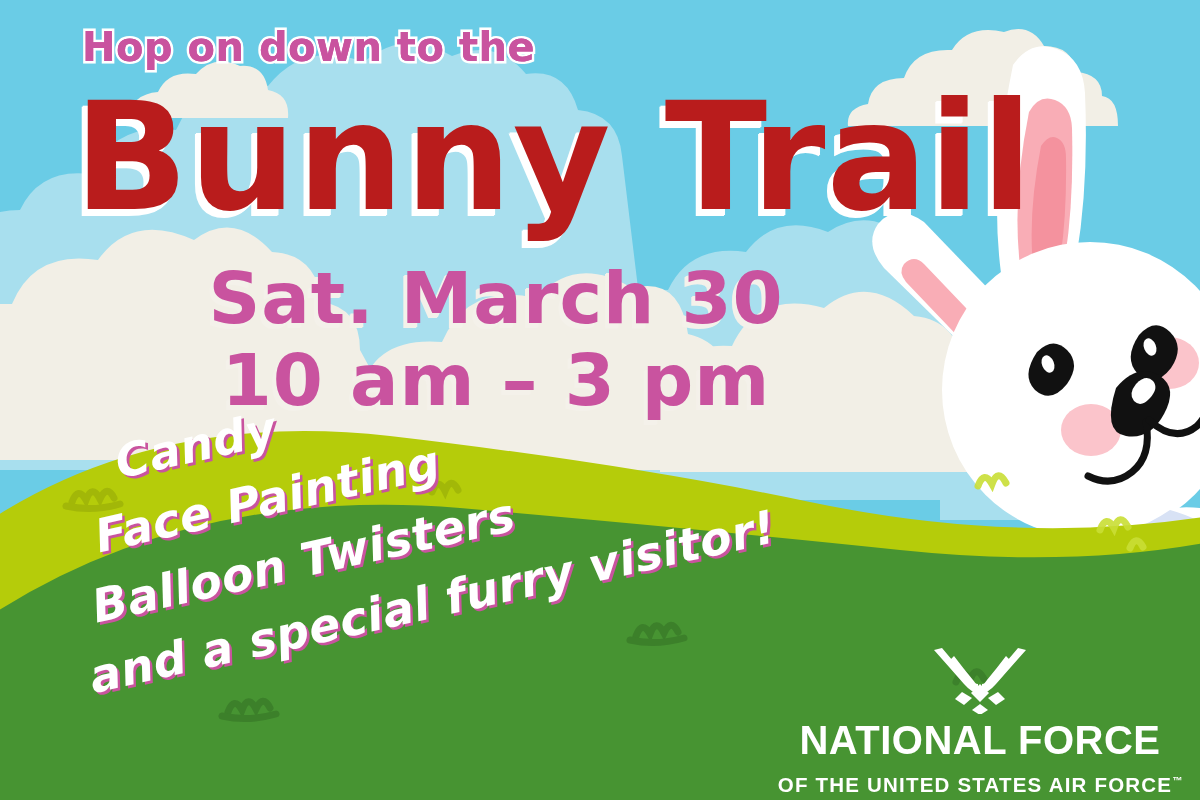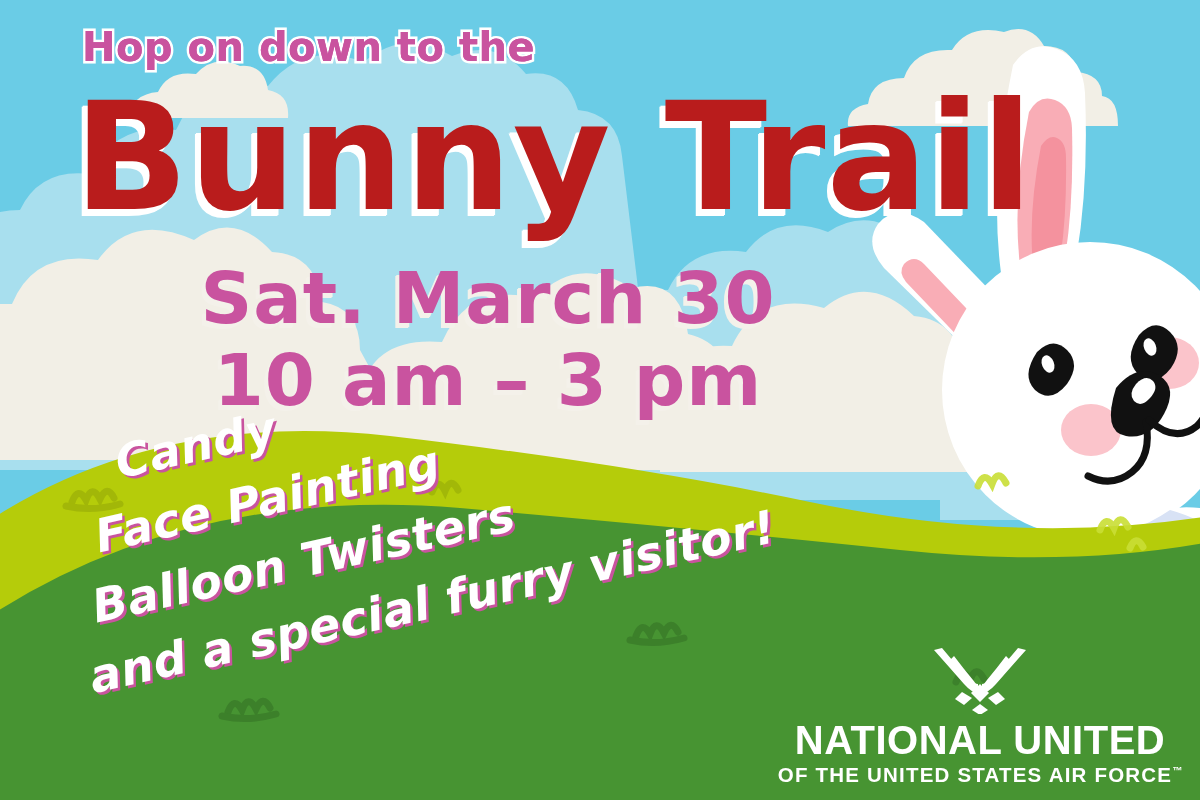--- a/index.html
+++ b/index.html
@@ -26,21 +26,21 @@
     font-size:40px;font-weight:bold;letter-spacing:0.5px;
     color:#C9539F;white-space:nowrap;
   }
   .title{
     position:absolute;left:74px;top:82px;
     font-size:150px;line-height:150px;font-weight:bold;
     letter-spacing:1px;color:#b91c1c;white-space:nowrap;
     text-shadow:-5px 6px 0 #ffffff, -6px 7px 0 #ffffff;
   }
   .date-block{
-    position:absolute;left:8px;top:262px;width:960px;text-align:center;
+    position:absolute;left:16px;top:262px;width:960px;text-align:center;
     color:#C9539F;font-weight:bold;line-height:1.0;
   }
   .date-line{
     font-size:72px;letter-spacing:1px;
     text-shadow:-3px 4px 0 #f4f1ea, -4px 5px 0 #f4f1ea;
     white-space:nowrap;
   }
   .time-line{
     font-size:72px;letter-spacing:1px;margin-top:10px;
     text-shadow:-3px 4px 0 #f4f1ea, -4px 5px 0 #f4f1ea;
@@ -67,21 +67,21 @@
   #logo{
     position:absolute;left:770px;top:648px;width:420px;
   }
   #logo .wings{display:block;margin:0 auto 6px auto;}
   .logo-l1{
     color:#fff;font-weight:bold;font-size:40px;letter-spacing:0.5px;
     text-align:center;line-height:1;font-family:"Liberation Sans",sans-serif;
   }
   .logo-l2{
     color:#fff;font-weight:bold;font-size:20.5px;letter-spacing:1.2px;
-    text-align:center;line-height:1;margin-top:5px;
+    text-align:center;line-height:1;margin-top:15px;
     font-family:"Liberation Sans",sans-serif;
   }
   .logo-l2 .tm{font-size:10px;vertical-align:super;letter-spacing:0;}
 </style>
 </head>
 <body>
 
 <div id="poster">
 
   <svg class="layer" viewBox="0 0 1200 800" xmlns="http://www.w3.org/2000/svg">
@@ -235,19 +235,19 @@
         <path d="M2 2 q16 18 30 34 q8 9 14 9 l0 -9 q-6 0 -12 -8 Q20 12 10 0 Z"></path>
         <path d="M94 2 q-16 18 -30 34 q-8 9 -14 9 l0 -9 q6 0 12 -8 Q76 12 86 0 Z"></path>
         <path d="M17 13 q14 16 24 27 q7 8 7 14 l0 -6 q0 -8 -7 -16 Q31 20 22 8 Z"></path>
         <path d="M79 13 q-14 16 -24 27 q-7 8 -7 14 l0 -6 q0 -8 7 -16 Q65 20 74 8 Z"></path>
         <path d="M48 36 l9 9 l-9 9 l-9 -9 Z"></path>
         <path d="M30 44 l10 6 l-8 7 l-9 -6 Z"></path>
         <path d="M66 44 l-10 6 l8 7 l9 -6 Z"></path>
         <path d="M48 56 l8 6 l-8 5 l-8 -5 Z"></path>
       </g>
     </svg>
-    <div class="logo-l1">NATIONAL UNITED</div>
+    <div class="logo-l1">NATIONAL FORCE</div>
     <div class="logo-l2">
       <span>OF THE UNITED STATES AIR FORCE</span><span class="tm">™</span>
     </div>
   </div>
 
 </div>
 
 </body></html>

